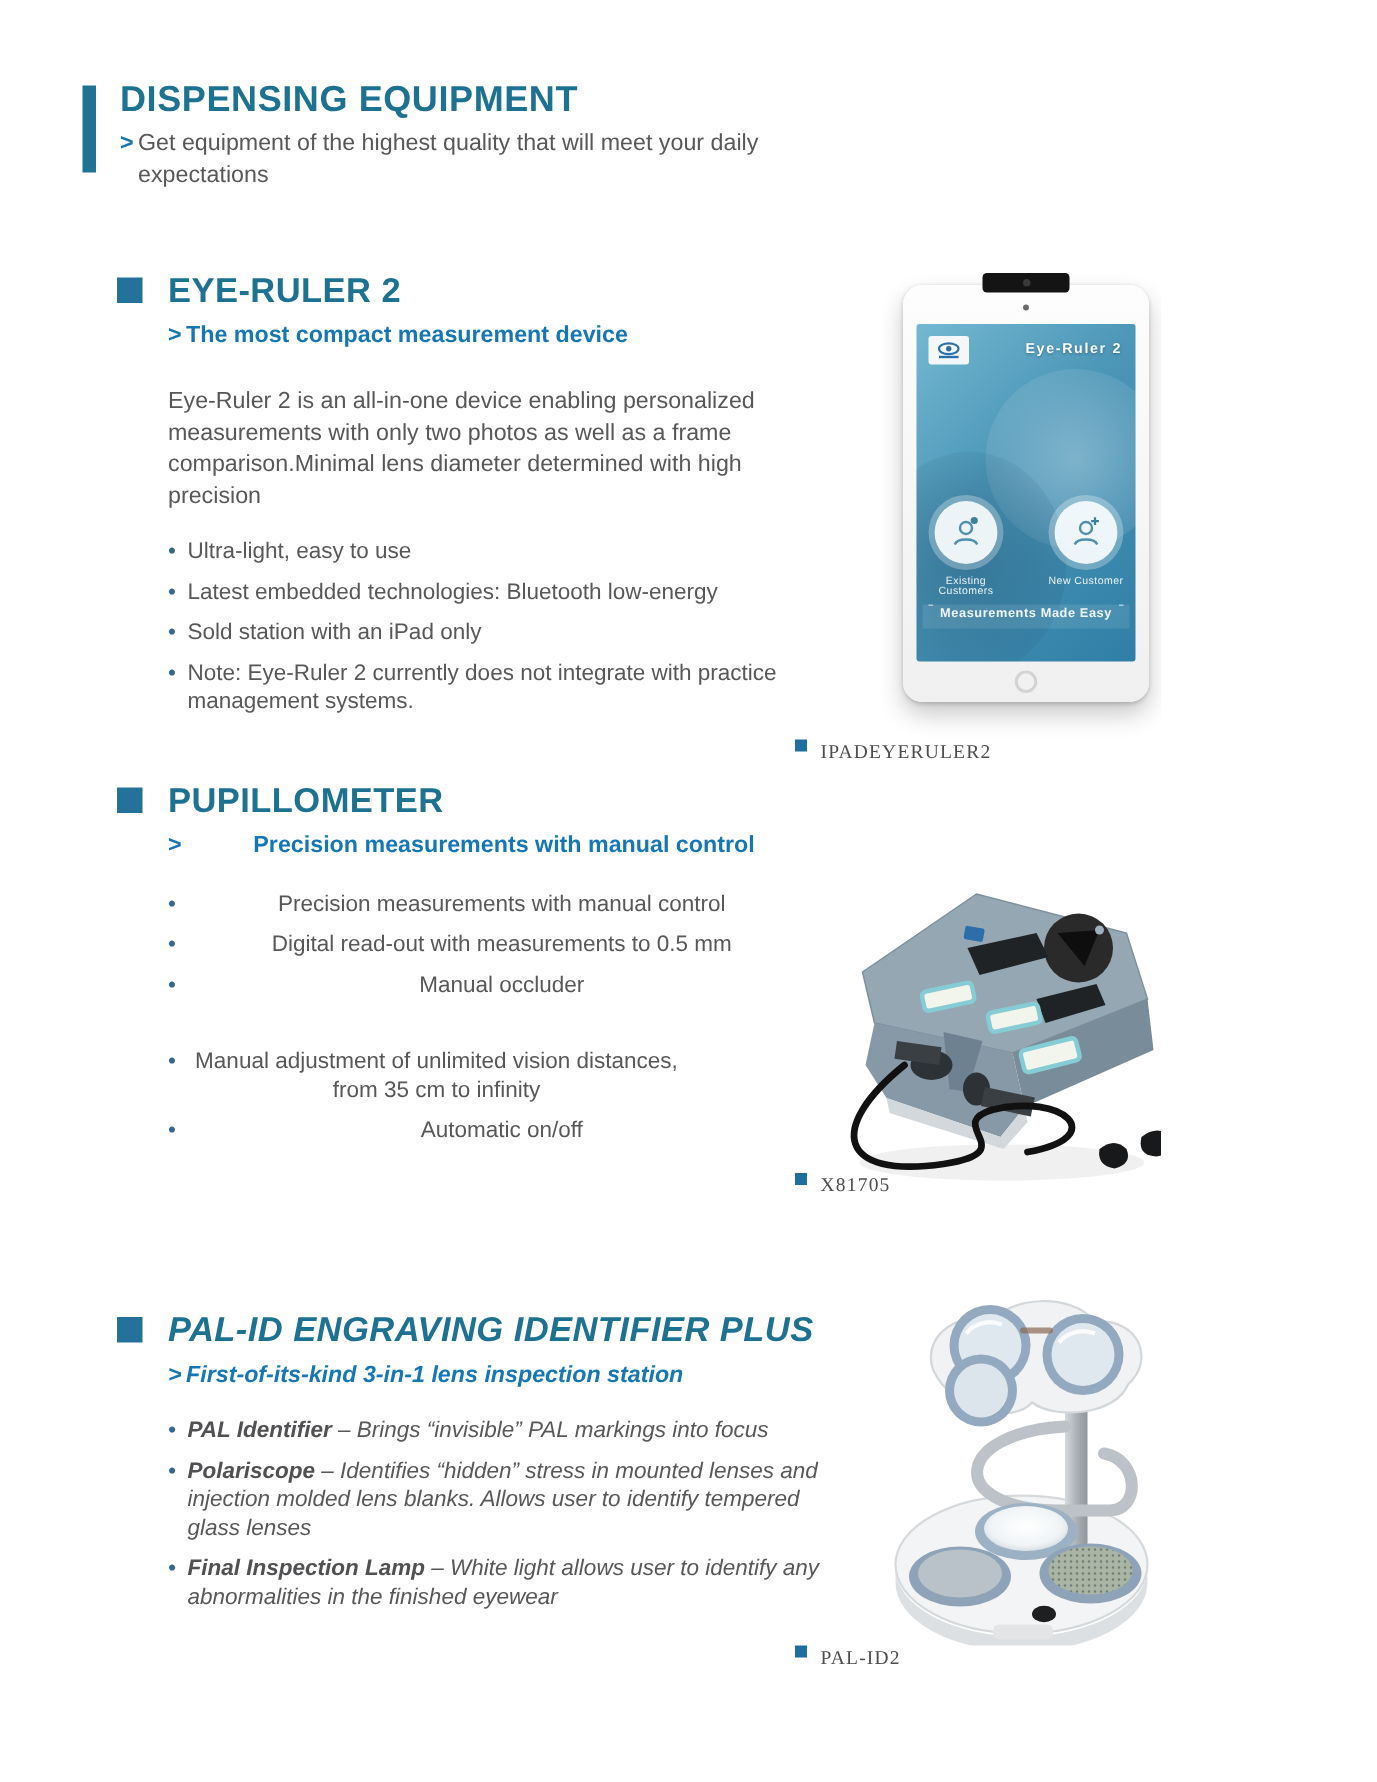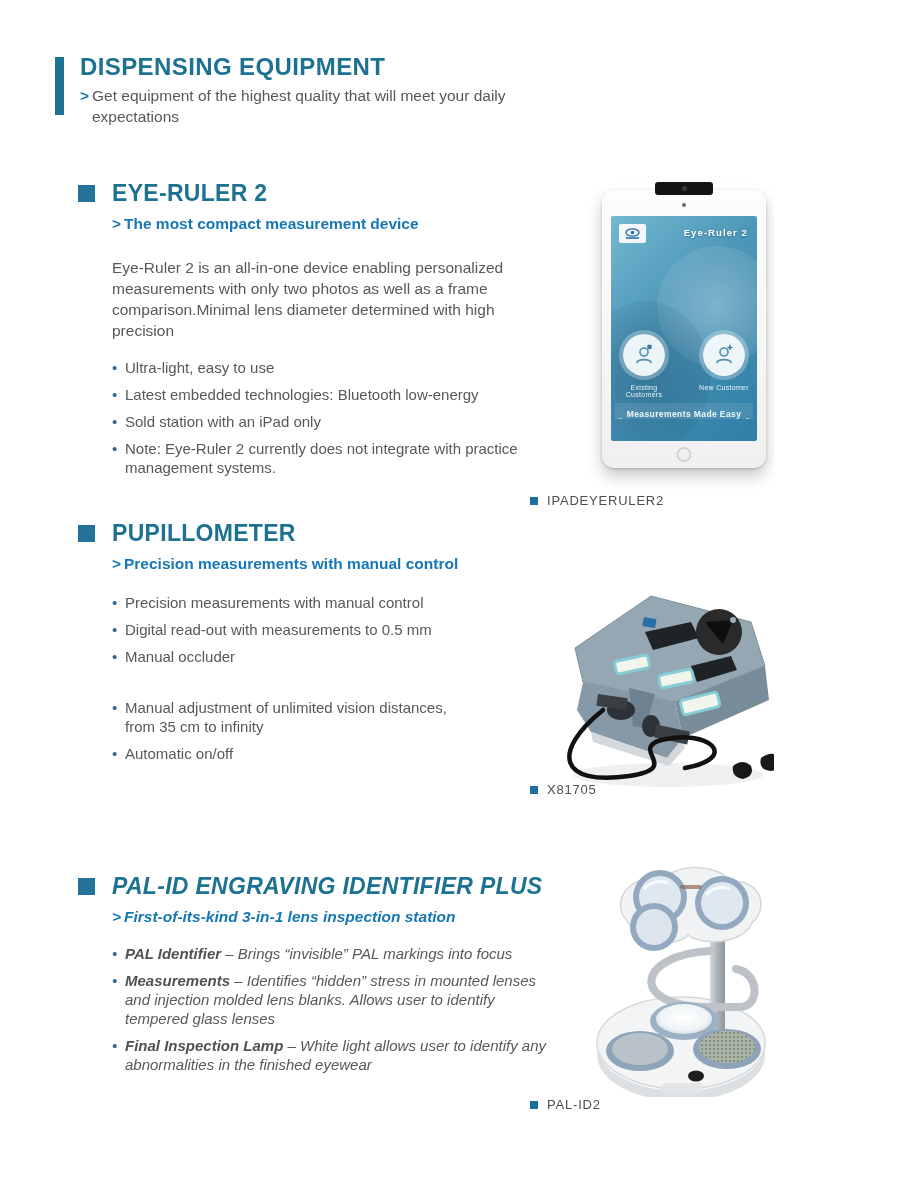--- a/index.html
+++ b/index.html
@@ -20,40 +20,40 @@
   .tagline { margin:8px 0 0 34px; font-size:15.5px; font-weight:700; color:#1577b5; position:relative; padding-left:12px; }
   .tagline .chev { position:absolute; left:0; top:0; }
   .paragraph { margin:24px 0 16px 34px; width:422px; font-size:15.5px; line-height:21px; color:#58585a; }
   ul.bullets { margin:17px 0 0 34px; list-style:none; width:432px; }
   ul.bullets li { position:relative; padding-left:13px; margin-bottom:8px; font-size:15px; line-height:19px; color:#58585a; }
   ul.bullets li::before { content:"\2022"; position:absolute; left:0; top:0; color:#35688f; }
   ul.bullets li strong { color:#515153; font-weight:700;text-align:center; }
   .w-narrow { max-width:345px;margin-top:32px; }
 
   
-  .prod-label { position:absolute; display:flex; align-items:center; gap:9px; }
+  .prod-label { position:absolute; display:flex; align-items:flex-start; gap:9px;font-family:Liberation Serif, serif; }
   .prod-label .sq { width:8px; height:8px; background:#1e6f9f; }
   .prod-label .code { font-size:13px; color:#4d4d4f; letter-spacing:0.8px; }
 
   
   .ipad { position:absolute; left:602px; top:190px; width:164px; height:278px; background:linear-gradient(180deg,#fdfdfd,#f0f0f0); border-radius:13px; box-shadow:0 8px 16px rgba(0,0,0,0.22), 0 1px 3px rgba(0,0,0,0.18); }
   .ipad-clip { position:absolute; top:-8px; left:50%; transform:translateX(-50%); width:58px; height:13px; background:#141414; border-radius:3px; }
   .ipad-clip::after { content:""; position:absolute; left:50%; top:50%; width:5px; height:5px; margin:-2.5px 0 0 -2.5px; border-radius:50%; background:#3a3a3a; }
   .ipad-cam { position:absolute; top:13px; left:50%; transform:translateX(-50%); width:4px; height:4px; border-radius:50%; background:#6b6b6b; }
   .ipad-home { position:absolute; bottom:6px; left:50%; transform:translateX(-50%); width:15px; height:15px; border:2px solid #d3d3d3; border-radius:50%; }
   .screen { position:absolute; left:9px; right:9px; top:26px; bottom:27px; border-radius:2px; overflow:hidden; background:linear-gradient(135deg,#74b8d2 0%, #4d97b8 40%, #2f7ea6 100%); }
   .screen .glow { position:absolute; right:-20px; top:30px; width:120px; height:120px; border-radius:50%; background:radial-gradient(circle, rgba(255,255,255,0.30), rgba(255,255,255,0)); }
   .screen .shade { position:absolute; left:-30px; bottom:-10px; width:130px; height:150px; border-radius:50%; background:radial-gradient(circle, rgba(20,60,90,0.30), rgba(20,60,90,0)); }
   .app-logo { position:absolute; top:8px; left:8px; width:27px; height:19px; background:#f3f7fa; border-radius:2px; display:flex; align-items:center; justify-content:center; }
   .app-title { position:absolute; top:11px; right:9px; color:#ffffff; font-size:9.5px; font-weight:700; letter-spacing:1.1px; text-shadow:0 1px 2px rgba(0,40,70,0.4); }
   .btn-row { position:absolute; top:118px; left:0; right:0; display:flex; justify-content:center; gap:16px; }
   .scr-btn { display:flex; flex-direction:column; align-items:center; gap:8px; width:64px; }
   .btn-circle { width:42px; height:42px; border-radius:50%; background:rgba(252,254,255,0.92); box-shadow:0 0 0 4px rgba(255,255,255,0.28); display:flex; align-items:center; justify-content:center; }
   .btn-label { font-size:7px; color:#eaf4f9; letter-spacing:0.3px; text-align:center; }
-  .banner { position:absolute; left:4px; right:4px; bottom:22px; height:16px; background:rgba(255,255,255,0.10); display:flex; align-items:flex-end; gap:5px; padding:0 4px; }
+  .banner { position:absolute; left:4px; right:4px; bottom:22px; height:16px; background:rgba(255,255,255,0.10); display:flex; align-items:flex-start; gap:5px; padding:0 4px; }
   .banner::before, .banner::after { content:""; flex:1; height:1px; background:rgba(255,255,255,0.55); }
   .banner span { font-size:8.5px; font-weight:700; color:#f0f7fb; letter-spacing:0.4px; white-space:nowrap; }
 
   
   .prod-img { position:absolute; }
   #pupillometer-img { left:533px; top:570px; }
   #palid-img { left:584px; top:855px; }
 
   
   .page-num { position:absolute; left:835px; top:1139px; font-size:14px; color:#3b82f6; }
@@ -128,21 +128,21 @@
       </div>
     </div>
     <div class="ipad-home"></div>
   </div>
 
   <div class="prod-label" style="left:530px; top:493px;">
     <span class="sq"></span>
     <span class="code">IPADEYERULER2</span>
   </div>
 
-  <section class="product" style="left:78px; top:520px;">
+  <section class="product" style="left:78px; top:520px;text-align:center;">
     <div class="sec-head">
       <span class="sec-square"></span>
       <h2 class="sec-title">PUPILLOMETER</h2>
     </div>
     <div class="tagline">
       <span class="chev">&gt;</span><span>Precision measurements with manual control</span>
     </div>
     <ul class="bullets" style="margin-top:20px;">
       <li><span>Precision measurements with manual control</span></li>
       <li><span>Digital read-out with measurements to 0.5 mm</span></li>
@@ -197,21 +197,21 @@
   <section class="product" style="left:78px; top:873px;font-style:italic;">
     <div class="sec-head">
       <span class="sec-square"></span>
       <h2 class="sec-title">PAL-ID ENGRAVING IDENTIFIER PLUS</h2>
     </div>
     <div class="tagline">
       <span class="chev">&gt;</span><span>First-of-its-kind 3-in-1 lens inspection station</span>
     </div>
     <ul class="bullets" style="margin-top:18px; width:440px;">
       <li><strong>PAL Identifier</strong> <span>– Brings “invisible” PAL markings into focus</span></li>
-      <li><strong>Measurements</strong> <span>– Identifies “hidden” stress in mounted lenses and injection molded lens blanks. Allows user to identify tempered glass lenses</span></li>
+      <li><strong>Polariscope</strong> <span>– Identifies “hidden” stress in mounted lenses and injection molded lens blanks. Allows user to identify tempered glass lenses</span></li>
       <li><strong>Final Inspection Lamp</strong> <span>– White light allows user to identify any abnormalities in the finished eyewear</span></li>
     </ul>
   </section>
 
   <svg id="palid-img" class="prod-img" width="202" height="242" viewBox="0 0 202 242">
     <defs>
       <radialGradient id="lampGlow" cx="50%" cy="45%" r="60%">
         <stop offset="0%" stop-color="#ffffff"></stop>
         <stop offset="70%" stop-color="#f0f4f6"></stop>
         <stop offset="100%" stop-color="#cfd9df"></stop>

